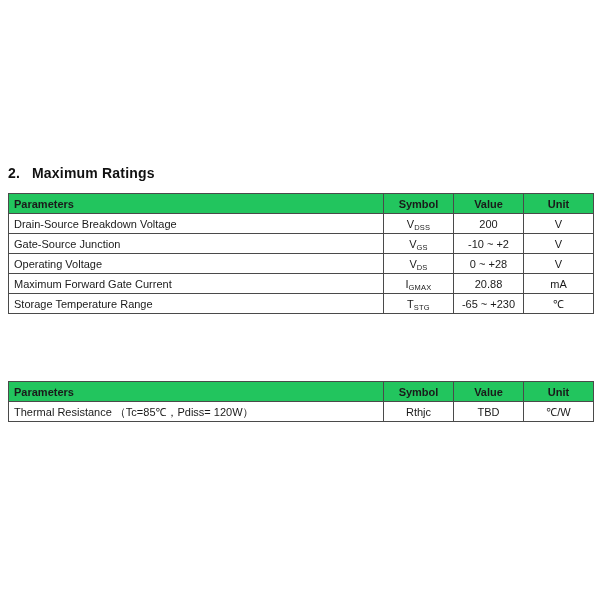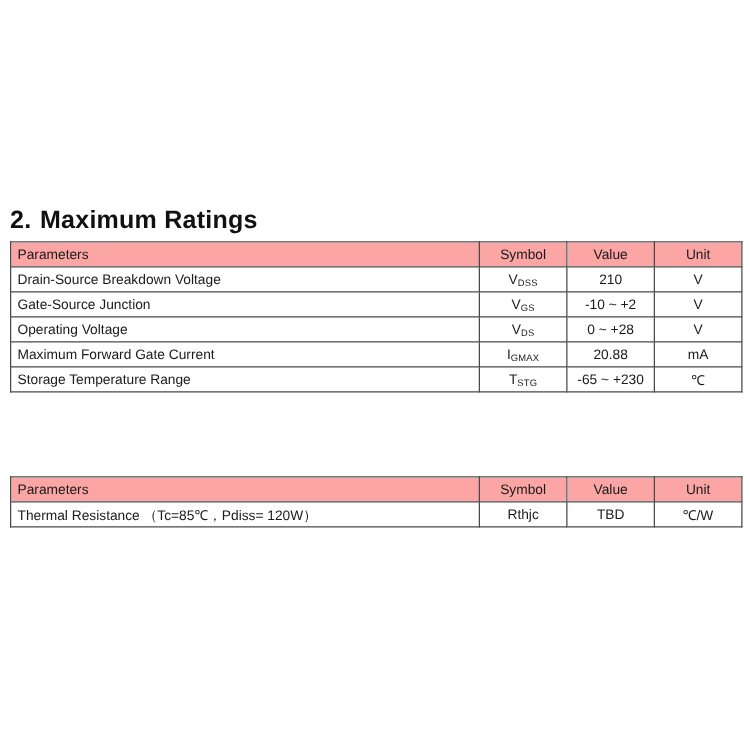--- a/index.html
+++ b/index.html
@@ -11,21 +11,21 @@
   .page {
     position: relative;
     width: 600px;
     height: 600px;
     background: #ffffff;
     overflow: hidden;
   }
   .heading {
     position: absolute;
     left: 8px;
-    font-size: 20px;
+    font-size: 14px;
     font-weight: bold;
     color: #111111;
     letter-spacing: 0.2px;
     white-space: nowrap;
   }
   .heading .num { display: inline-block; min-width: 24px; }
   .spec-table {
     position: absolute;
     left: 8px;
     border-collapse: collapse;
@@ -40,22 +40,22 @@
   .spec-table col.c-unit   { width: 70px; }
   .spec-table th, .spec-table td {
     border: 1px solid #4a4a4a;
     padding: 0 5px;
     height: 19px;
     vertical-align: middle;
     overflow: hidden;
     white-space: nowrap;
   }
   .spec-table th {
-    background: #fca5a5;
-    font-weight: normal;
+    background: #22c55e;
+    font-weight: bold;
     height: 19px;
     text-align: center;
   }
   .spec-table th.left, .spec-table td.left { text-align: left; }
   .spec-table td.center { text-align: center; }
   .spec-table sub {
     font-size: 7.5px;
     vertical-align: baseline;
     position: relative;
     top: 2px;
@@ -88,21 +88,21 @@
         <th class="left">Parameters</th>
         <th>Symbol</th>
         <th>Value</th>
         <th>Unit</th>
       </tr>
     </thead>
     <tbody>
       <tr>
         <td class="left">Drain-Source Breakdown Voltage</td>
         <td class="center"><span>V</span><sub>DSS</sub></td>
-        <td class="center">210</td>
+        <td class="center">200</td>
         <td class="center">V</td>
       </tr>
       <tr>
         <td class="left">Gate-Source Junction</td>
         <td class="center"><span>V</span><sub>GS</sub></td>
         <td class="center">-10 ~ +2</td>
         <td class="center">V</td>
       </tr>
       <tr>
         <td class="left">Operating Voltage</td>

